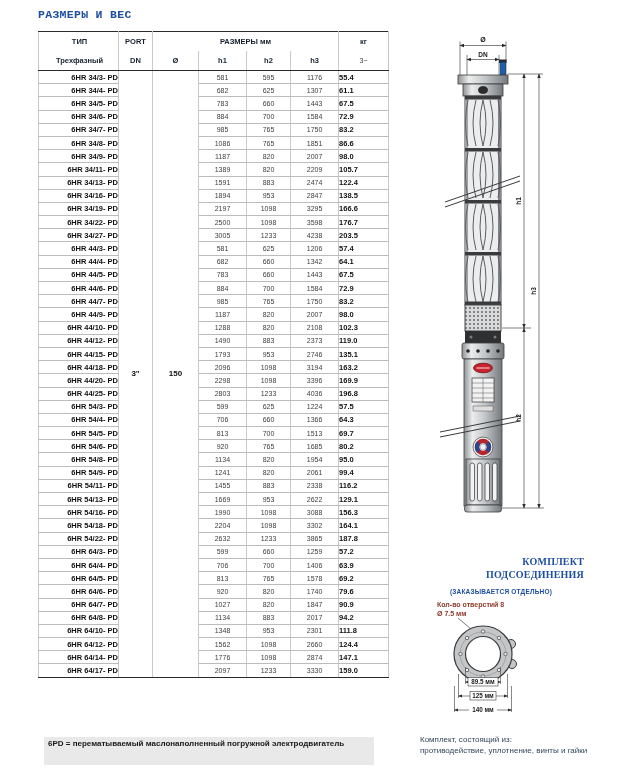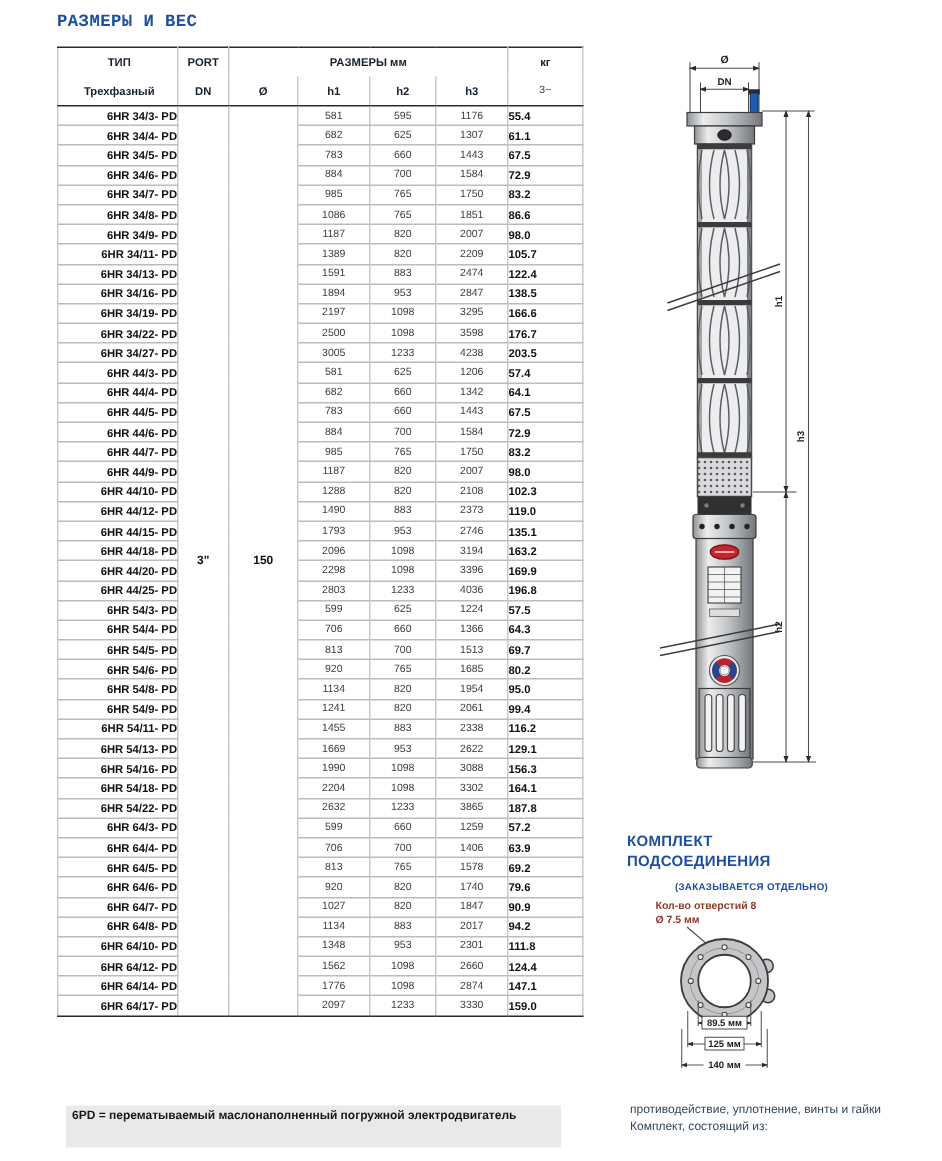--- a/index.html
+++ b/index.html
@@ -28,22 +28,22 @@
   .c-kg   { text-align:left; font-size:7.5px; font-weight:bold; color:#101010; }
   .c-merged { text-align:center; vertical-align:middle; font-size:8px; font-weight:bold;
               color:#101010; border-bottom:1.5px solid #2a2a2a; }
 
   .footnote { position:absolute; left:44px; top:737px; width:330px; height:28px;
               background:#e9e9e9; font-size:8px; font-weight:bold; color:#181818;
               line-height:14px; padding-left:4px; white-space:nowrap; }
 
   .pump-svg { position:absolute; left:440px; top:26px; width:135px; height:488px; }
 
-  .kit-title { position:absolute; left:418px; top:555px; width:166px; text-align:left;
-               color:#1d4f9e; font-weight:bold; font-size:10px; line-height:13px; letter-spacing:.2px; }
+  .kit-title { position:absolute; left:418px; top:555px; width:166px; text-align:right;
+               color:#1d4f9e; font-weight:bold; font-size:10px; line-height:13px; letter-spacing:.2px;font-family:Liberation Serif, serif; }
   .kit-sub   { position:absolute; left:418px; top:588px; width:166px; text-align:center;
                color:#1d4f9e; font-size:6.5px; font-weight:bold; letter-spacing:.2px; }
   .holes-label { position:absolute; left:437px; top:600px; color:#8e3a2a; font-size:7px;
                  font-weight:bold; line-height:9px; }
   .flange-svg { position:absolute; left:438px; top:614px; width:100px; height:104px; }
   .kit-note { position:absolute; left:420px; top:734px; width:205px; font-size:8px;
               color:#33475c; line-height:11px; }
 </style>
 </head>
 <body>
@@ -569,17 +569,17 @@
     </g>
     <rect x="30" y="63.5" width="30" height="8.5" fill="#ffffff" stroke="#3a3a3c" stroke-width="0.6"></rect>
     <rect x="32" y="77.5" width="26" height="8.5" fill="#ffffff" stroke="#3a3a3c" stroke-width="0.6"></rect>
     <rect x="31" y="91.5" width="28" height="8.5" fill="#ffffff" stroke="none"></rect>
     <text x="45" y="70" text-anchor="middle" font-size="6.3" font-weight="bold" fill="#1a1a1a">89.5 мм</text>
     <text x="45" y="84" text-anchor="middle" font-size="6.3" font-weight="bold" fill="#1a1a1a">125 мм</text>
     <text x="45" y="98" text-anchor="middle" font-size="6.3" font-weight="bold" fill="#1a1a1a">140 мм</text>
   </svg>
 
   <div class="kit-note">
+    <div>Комплект, состоящий из:</div>
     <div>противодействие, уплотнение, винты и гайки</div>
-    <div>Комплект, состоящий из:</div>
   </div>
 
 </div>
 
 </body></html>

